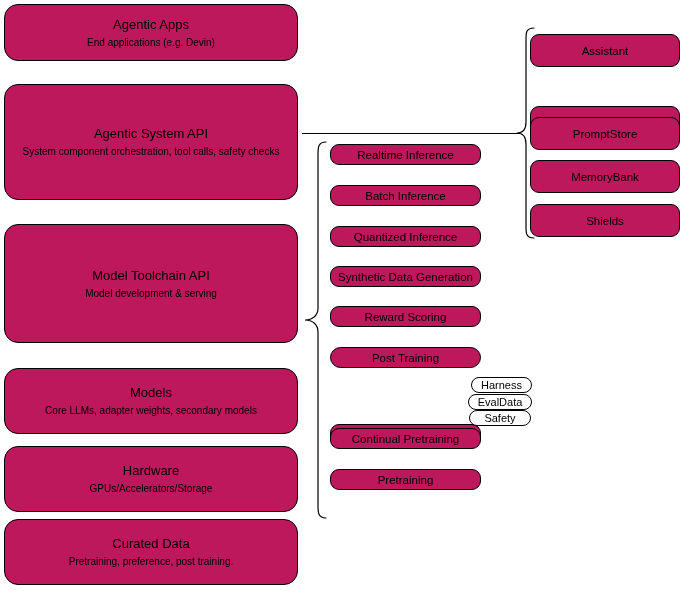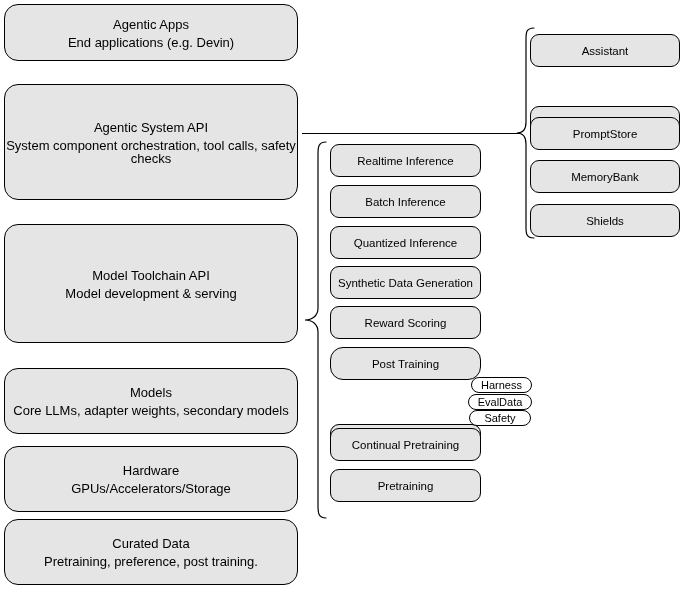--- a/index.html
+++ b/index.html
@@ -15,48 +15,48 @@
     position: relative;
     width: 682px;
     height: 591px;
     background: #ffffff;
     overflow: hidden;
   }
   .node {
     position: absolute;
     box-sizing: border-box;
     border: 1px solid #000000;
-    background: #e5e5e5;
+    background: #be185d;
     display: flex;
     flex-direction: column;
     align-items: center;
     justify-content: center;
     text-align: center;
   }
   .stack-node {
     border-radius: 14px;
     left: 4px;
     width: 294px;
   }
   .stack-title {
     font-size: 13px;
     line-height: 16px;
     color: #000000;
   }
   .stack-sub {
-    font-size: 13px;
+    font-size: 10px;
     line-height: 13px;
     margin-top: 3px;
     color: #000000;
   }
   .cap-node {
     border-radius: 9px;
     left: 330px;
     width: 151px;
-    height: 33px;
+    height: 21px;
     font-size: 11.5px;
   }
   .sys-node {
     border-radius: 9px;
     left: 530px;
     width: 150px;
     height: 33px;
     font-size: 11.5px;
   }
   .pill-node {

